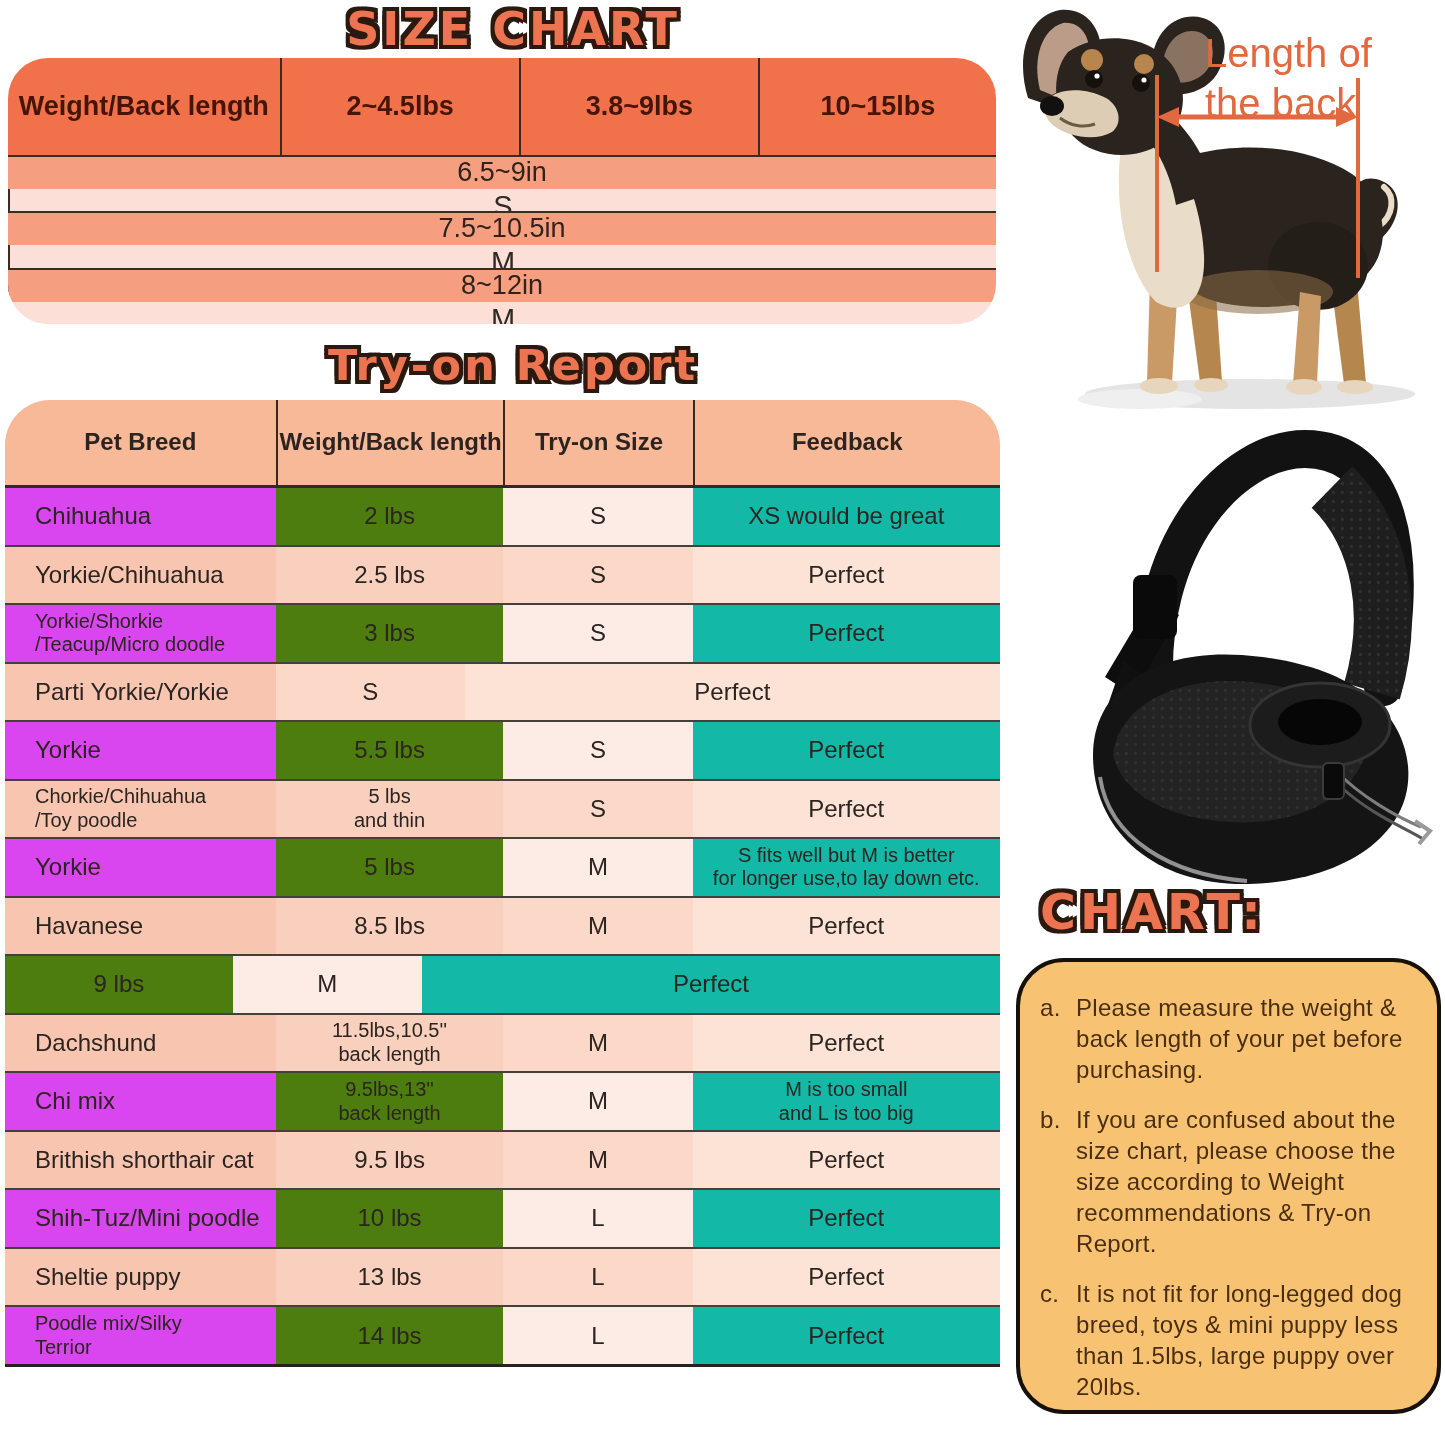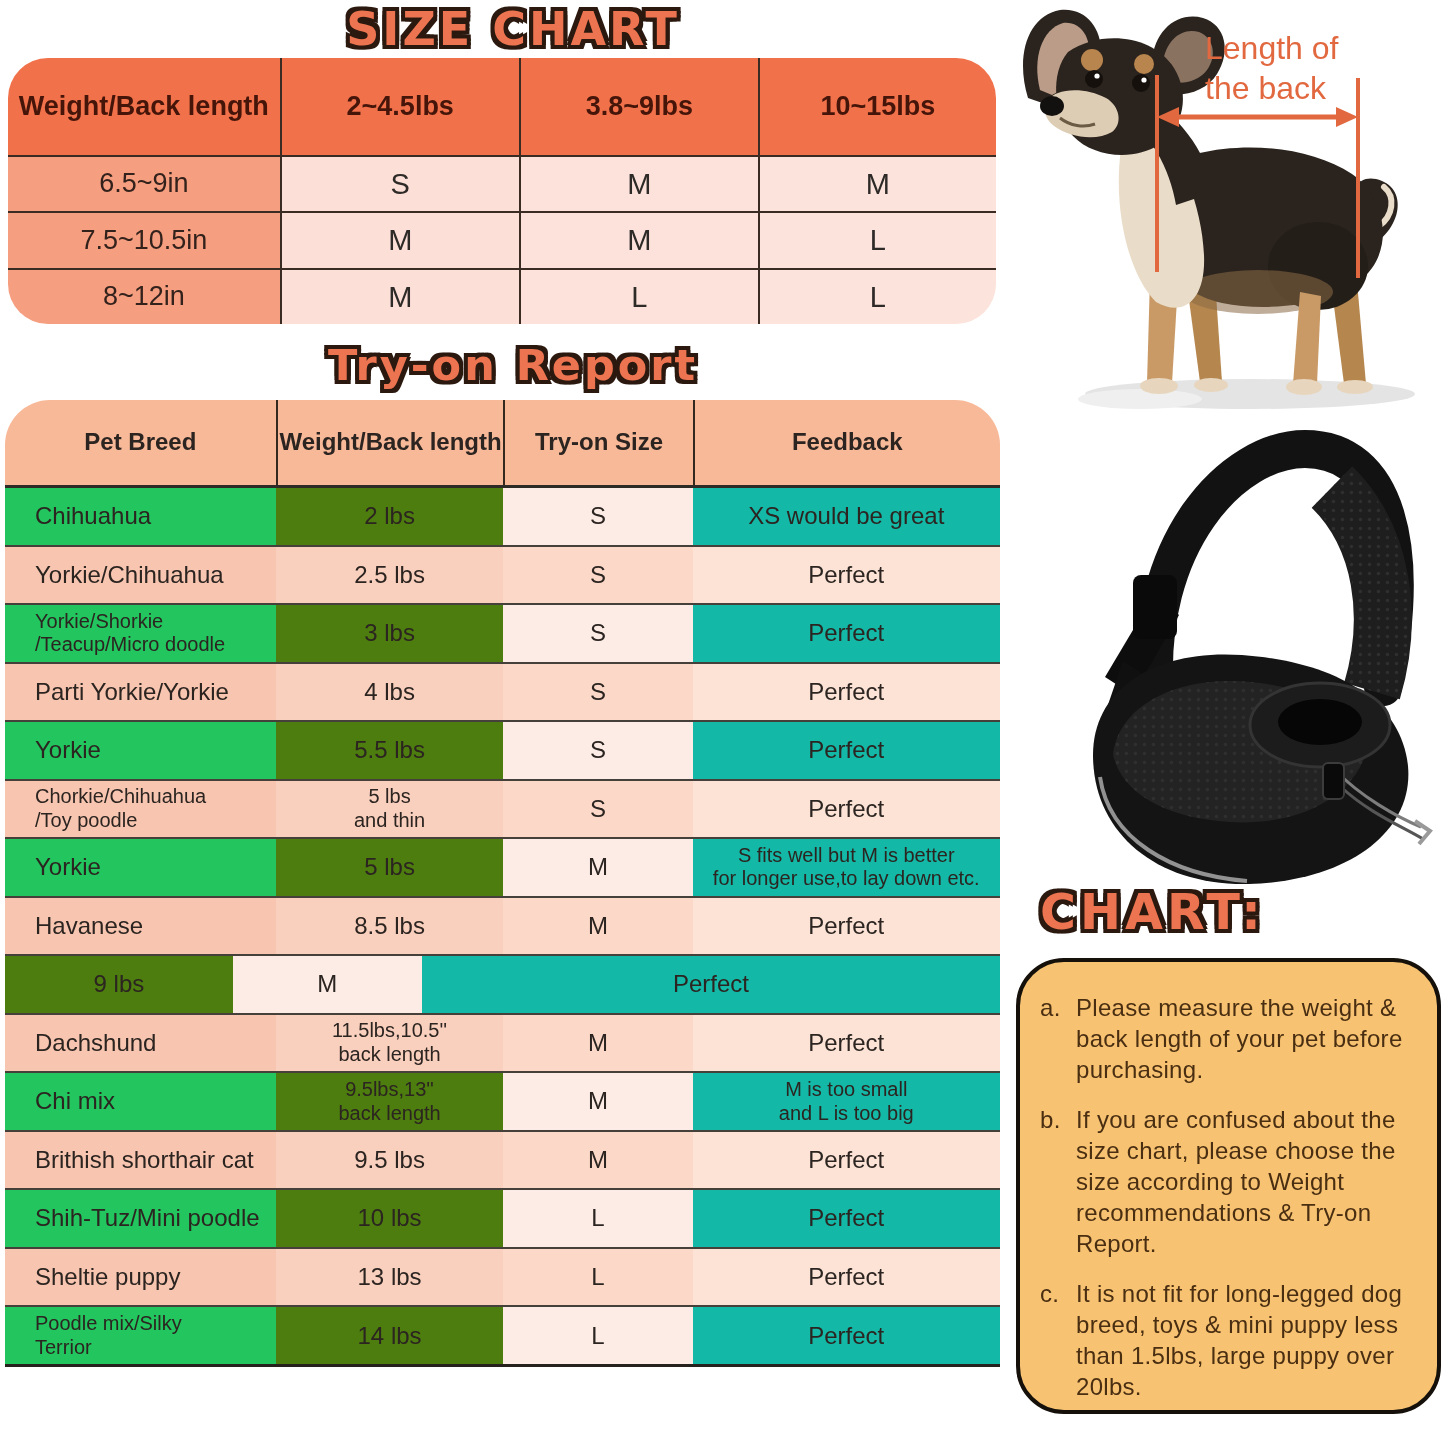--- a/index.html
+++ b/index.html
@@ -26,49 +26,49 @@
   #size-table .c0{flex:0 0 27.5%;}
   #size-table .c1,#size-table .c2{flex:0 0 24.2%;}
   #size-table .c3{flex:1;}
   #size-table .head{font-weight:bold;font-size:27px;color:#45150a;}
   #size-table .rowlabel{background:#f59e80;font-size:27px;color:#33221c;}
   #size-table .data .c1{background:#fcdfd6;}
   #size-table .data .c2{background:#fce2da;}
   #size-table .data .c3{background:#fce4dc;}
   #size-table .val{font-size:29px;color:#2e2a27;}
   #size-table .vline{border-left:2px solid #3a2c22;}
-  #size-table .row.data{border-top:2px solid #3a2c22;}
+  #size-table .row.data{border-top:2px solid #3a2c22;flex-direction:column;}
 
   
   #tryon-table{left:5px;top:400px;width:995px;height:967px;border-radius:45px 45px 0 0;
                border-bottom:3px solid #26211d;}
   #tryon-table .row.header{flex:0 0 85px;background:#f8b999;}
   #tryon-table .c0{flex:0 0 27.2%;justify-content:flex-start;text-align:left;padding-left:30px;}
   #tryon-table .c1{flex:0 0 22.9%;}
   #tryon-table .c2{flex:0 0 19%;}
   #tryon-table .c3{flex:1;padding:0 6px;}
   #tryon-table .head{font-weight:bold;font-size:25px;color:#1c120d;}
   #tryon-table .header .c0{justify-content:center;text-align:center;padding-left:0;}
   #tryon-table .header .vline{border-left:2px solid #33291f;}
   #tryon-table .row.data{border-top:2px solid #46403a;}
   #tryon-table .row.data:nth-child(2){border-top:3px solid #2e2a26;}
   #tryon-table .cell{font-size:24px;color:#2b2420;}
   #tryon-table .cell.twoline{font-size:20px;}
-  #tryon-table .light .c0{background:#22c55e;}
+  #tryon-table .light .c0{background:#d946ef;}
   #tryon-table .light .c1{background:#4d7c0f;}
   #tryon-table .light .c2{background:#fdece5;}
   #tryon-table .light .c3{background:#14b8a6;}
   #tryon-table .dark .c0{background:#f8c6b0;}
   #tryon-table .dark .c1{background:#f9cfbd;}
   #tryon-table .dark .c2{background:#fbd8c8;}
   #tryon-table .dark .c3{background:#fce3d6;}
 
   
   #dog-figure{position:absolute;left:1000px;top:0;width:445px;height:420px;}
-  #dog-label{position:absolute;left:1205px;top:28px;width:175px;font-size:32px;font-weight:500;
+  #dog-label{position:absolute;left:1205px;top:28px;width:175px;font-size:40px;font-weight:500;
              color:#e2683f;line-height:1.25;white-space:pre-line;}
   #bag-figure{position:absolute;left:1005px;top:425px;width:430px;height:465px;}
 
   
   #tips-box{position:absolute;left:1016px;top:958px;width:425px;height:456px;box-sizing:border-box;
             background:#f7c372;border:4px solid #15100a;border-radius:48px;
             padding:30px 12px 14px 20px;overflow:hidden;}
   .tip{display:flex;margin-bottom:18px;color:#4a2e12;font-size:24px;line-height:1.3;
        letter-spacing:0.3px;}
   .tip-key{flex:0 0 36px;}
@@ -131,21 +131,20 @@
       </div>
       <div class="row data light">
         <div class="cell c0 twoline">Yorkie/Shorkie
 /Teacup/Micro doodle</div>
         <div class="cell c1">3 lbs</div>
         <div class="cell c2">S</div>
         <div class="cell c3">Perfect</div>
       </div>
       <div class="row data dark">
         <div class="cell c0">Parti Yorkie/Yorkie</div>
-        <div class="cell c1">4 lbs</div>
         <div class="cell c2">S</div>
         <div class="cell c3">Perfect</div>
       </div>
       <div class="row data light">
         <div class="cell c0">Yorkie</div>
         <div class="cell c1">5.5 lbs</div>
         <div class="cell c2">S</div>
         <div class="cell c3">Perfect</div>
       </div>
       <div class="row data dark">

